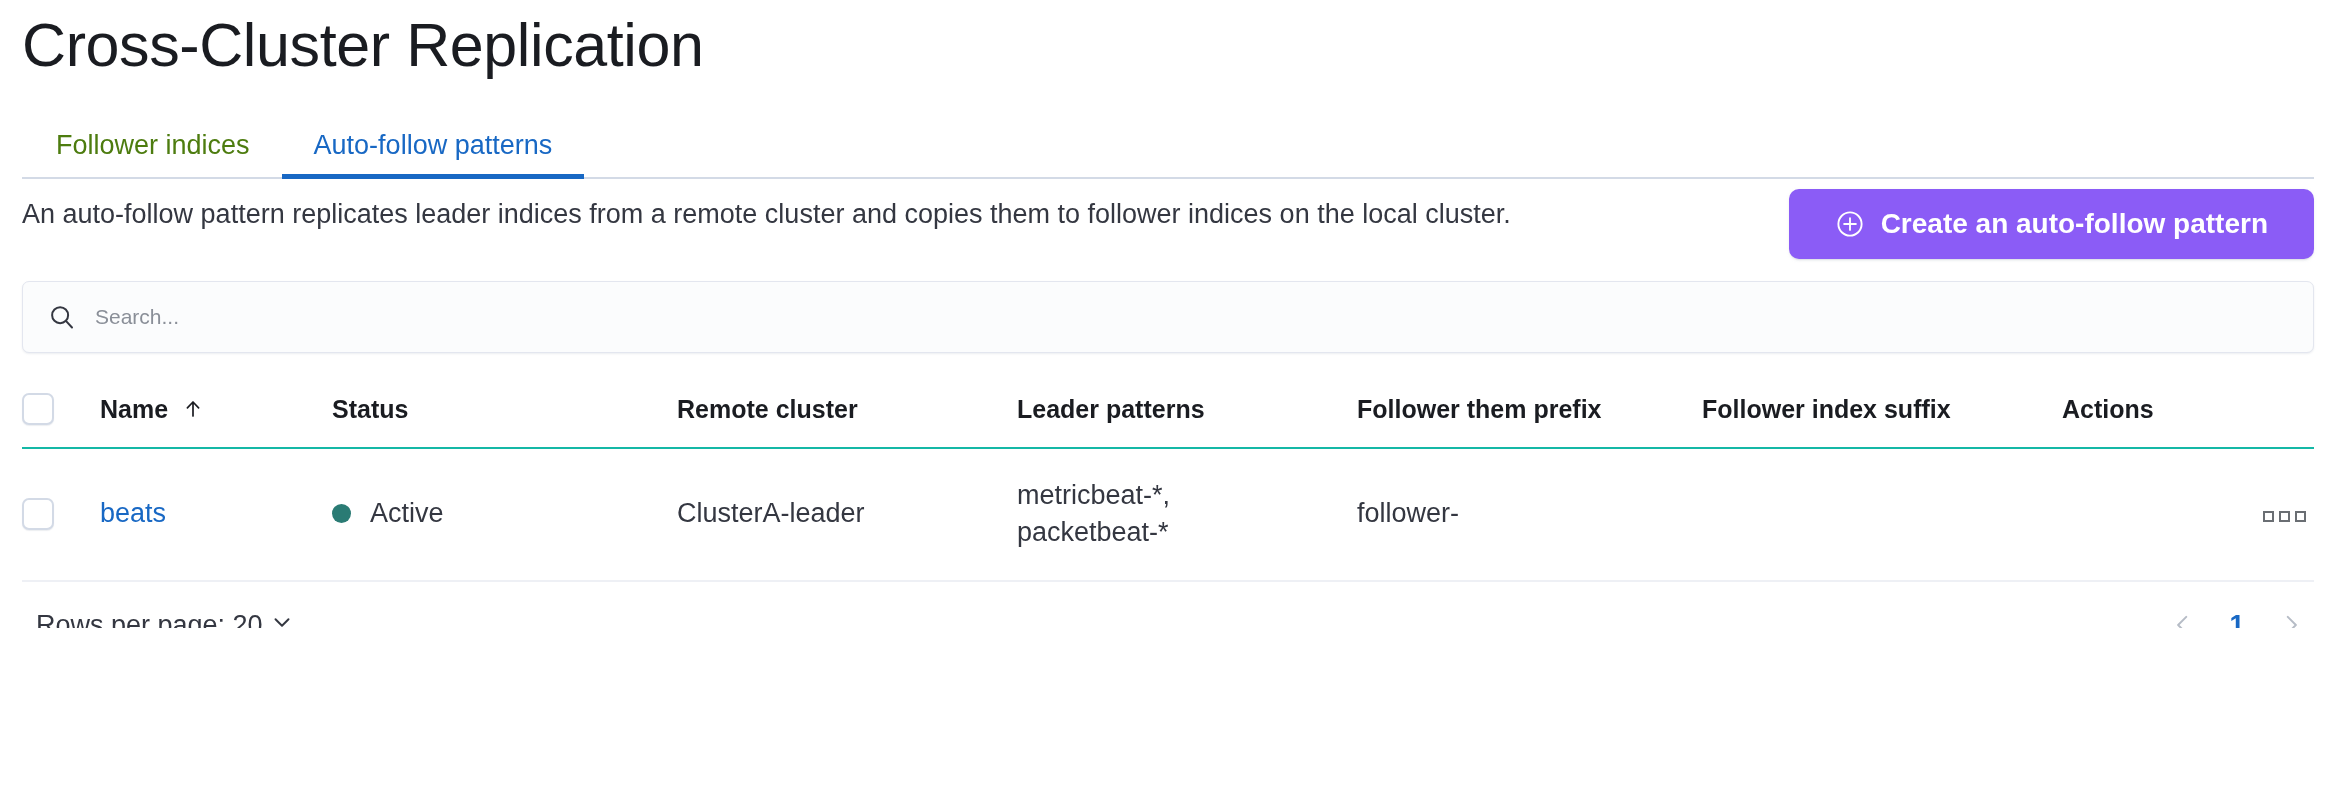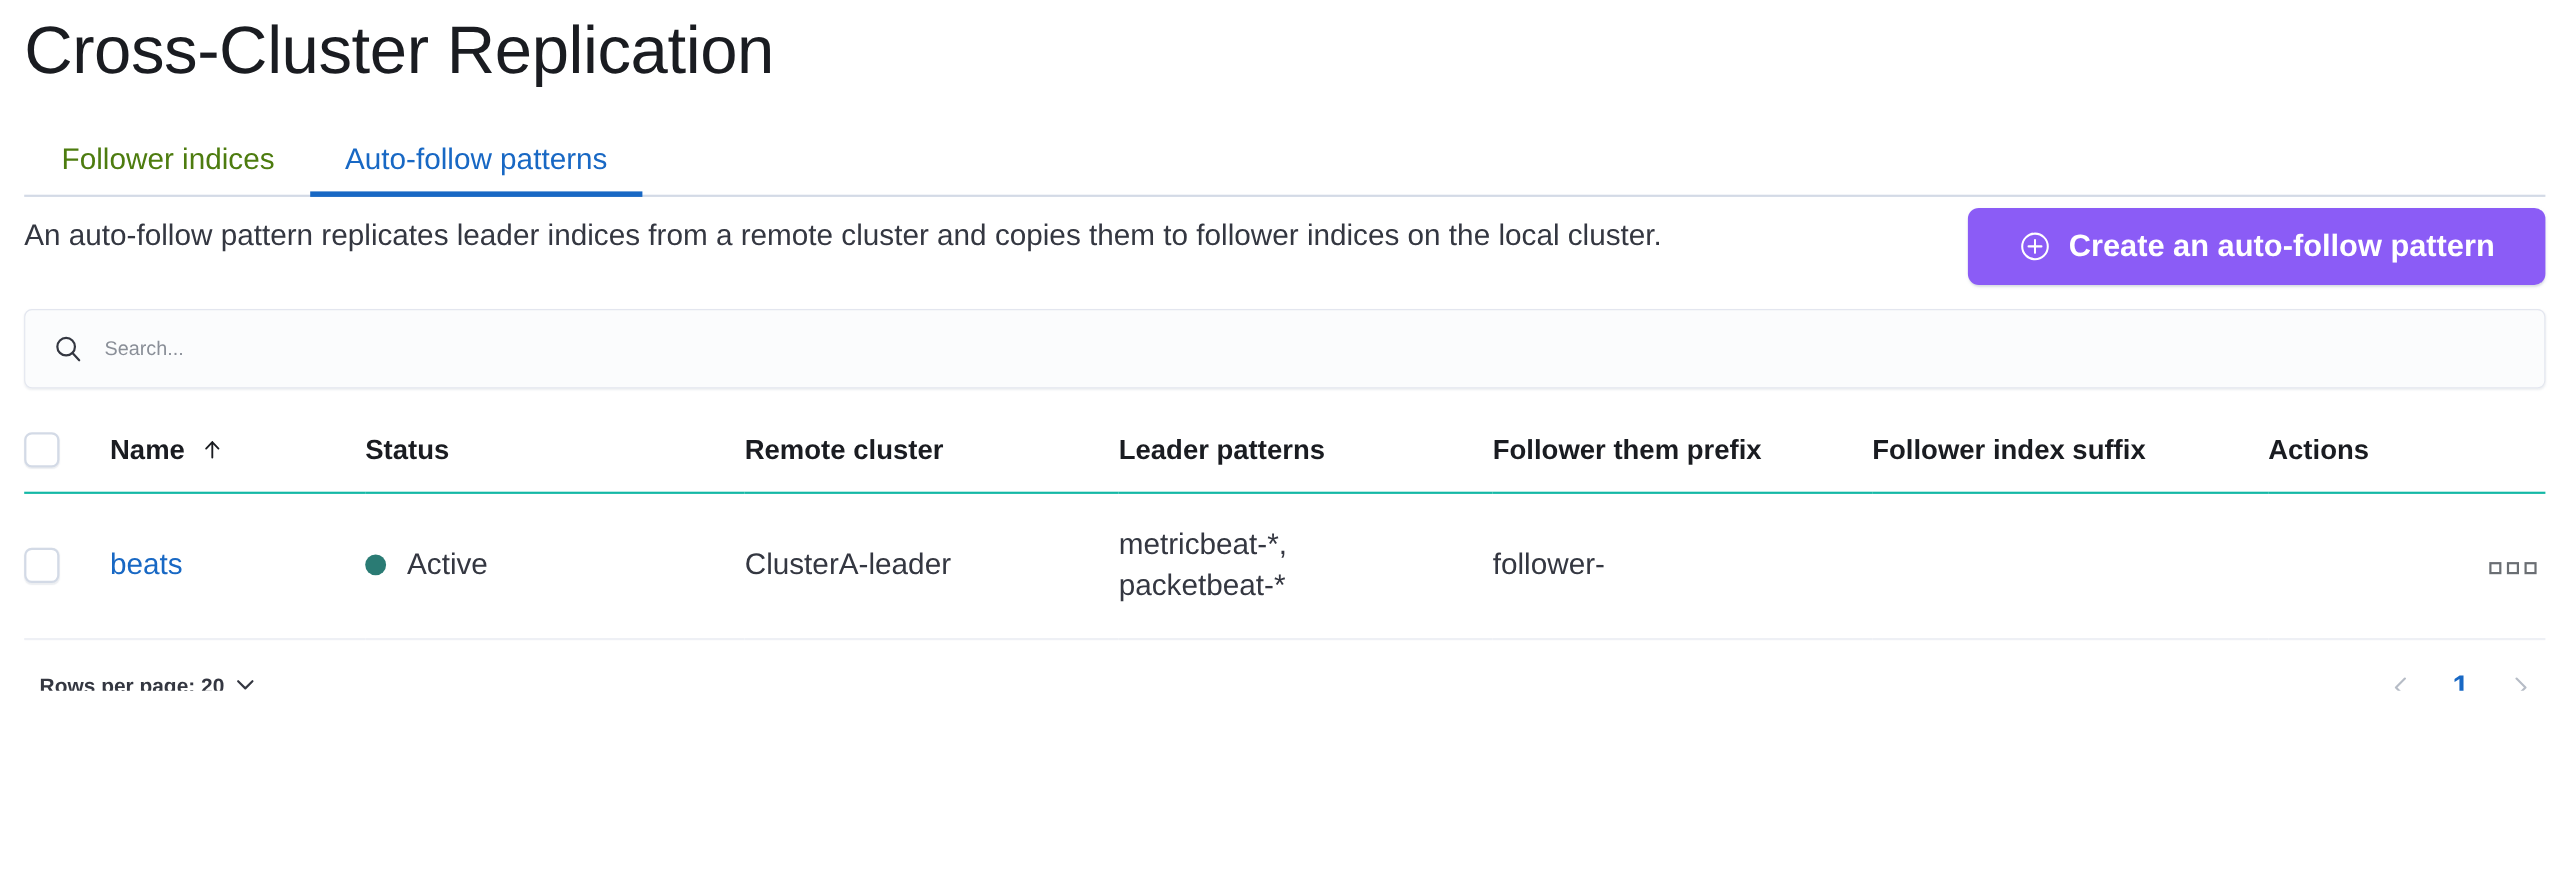--- a/index.html
+++ b/index.html
@@ -110,21 +110,21 @@
     display: flex;
     align-items: center;
     padding: 0 24px;
     box-shadow: 0 1px 2px rgba(152,162,179,0.18);
   }
   .search-icon { flex: 0 0 auto; display: flex; align-items: center; margin-right: 18px; }
   .search-input {
     border: none;
     outline: none;
     background: transparent;
-    font-size: 18px;
+    font-size: 21px;
     color: #b91c1c;
     font-family: "Liberation Sans", sans-serif;
     width: 100%;
     padding: 0;
   }
   .search-input::placeholder { color: #8a8f98; opacity: 1; }
 
   
   table.ccr-table {
     width: 100%;
@@ -202,25 +202,24 @@
     display: flex;
     align-items: center;
     justify-content: space-between;
     margin-top: 26px;
     padding-right: 6px;
   }
   .rows-per-page {
     display: inline-flex;
     align-items: center;
     gap: 6px;
-    font-size: 19px;
+    font-size: 27px;
     color: #343741;
     cursor: pointer;
     padding-left: 14px;
-    font-weight: bold;
   }
   .pagination {
     display: inline-flex;
     align-items: center;
     gap: 26px;
   }
   .pager-arrow {
     display: inline-flex;
     align-items: center;
     justify-content: center;

